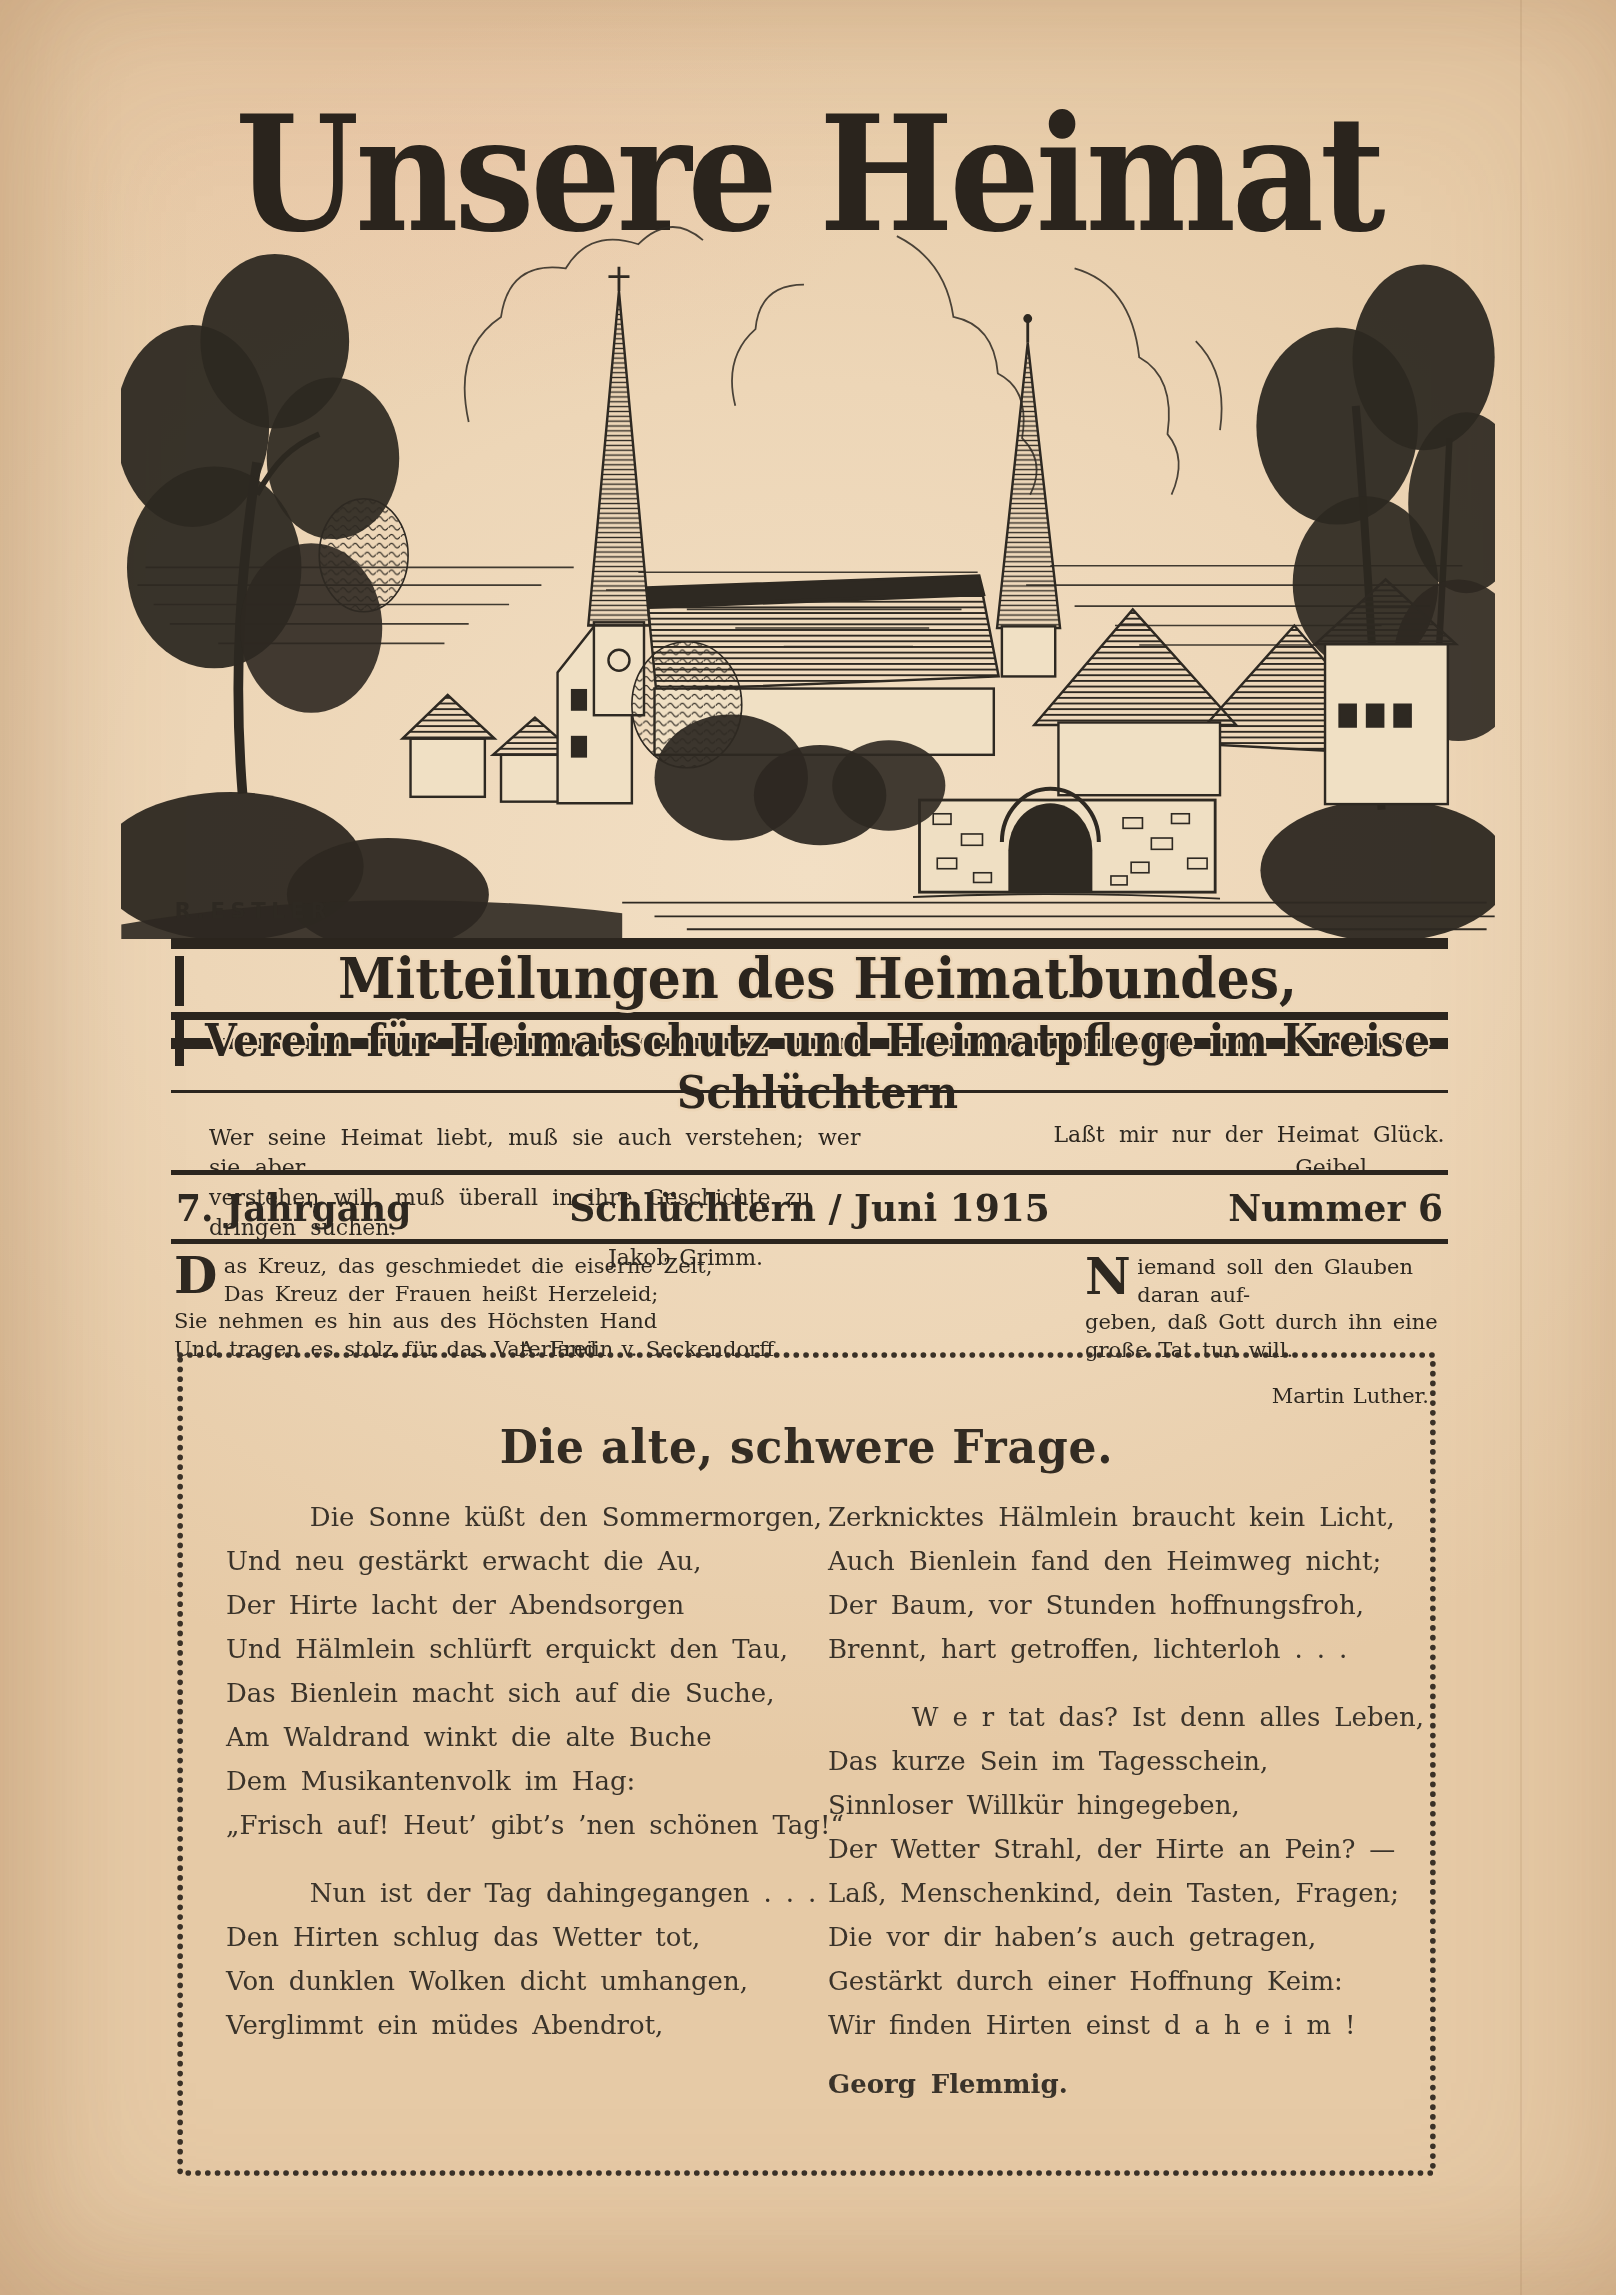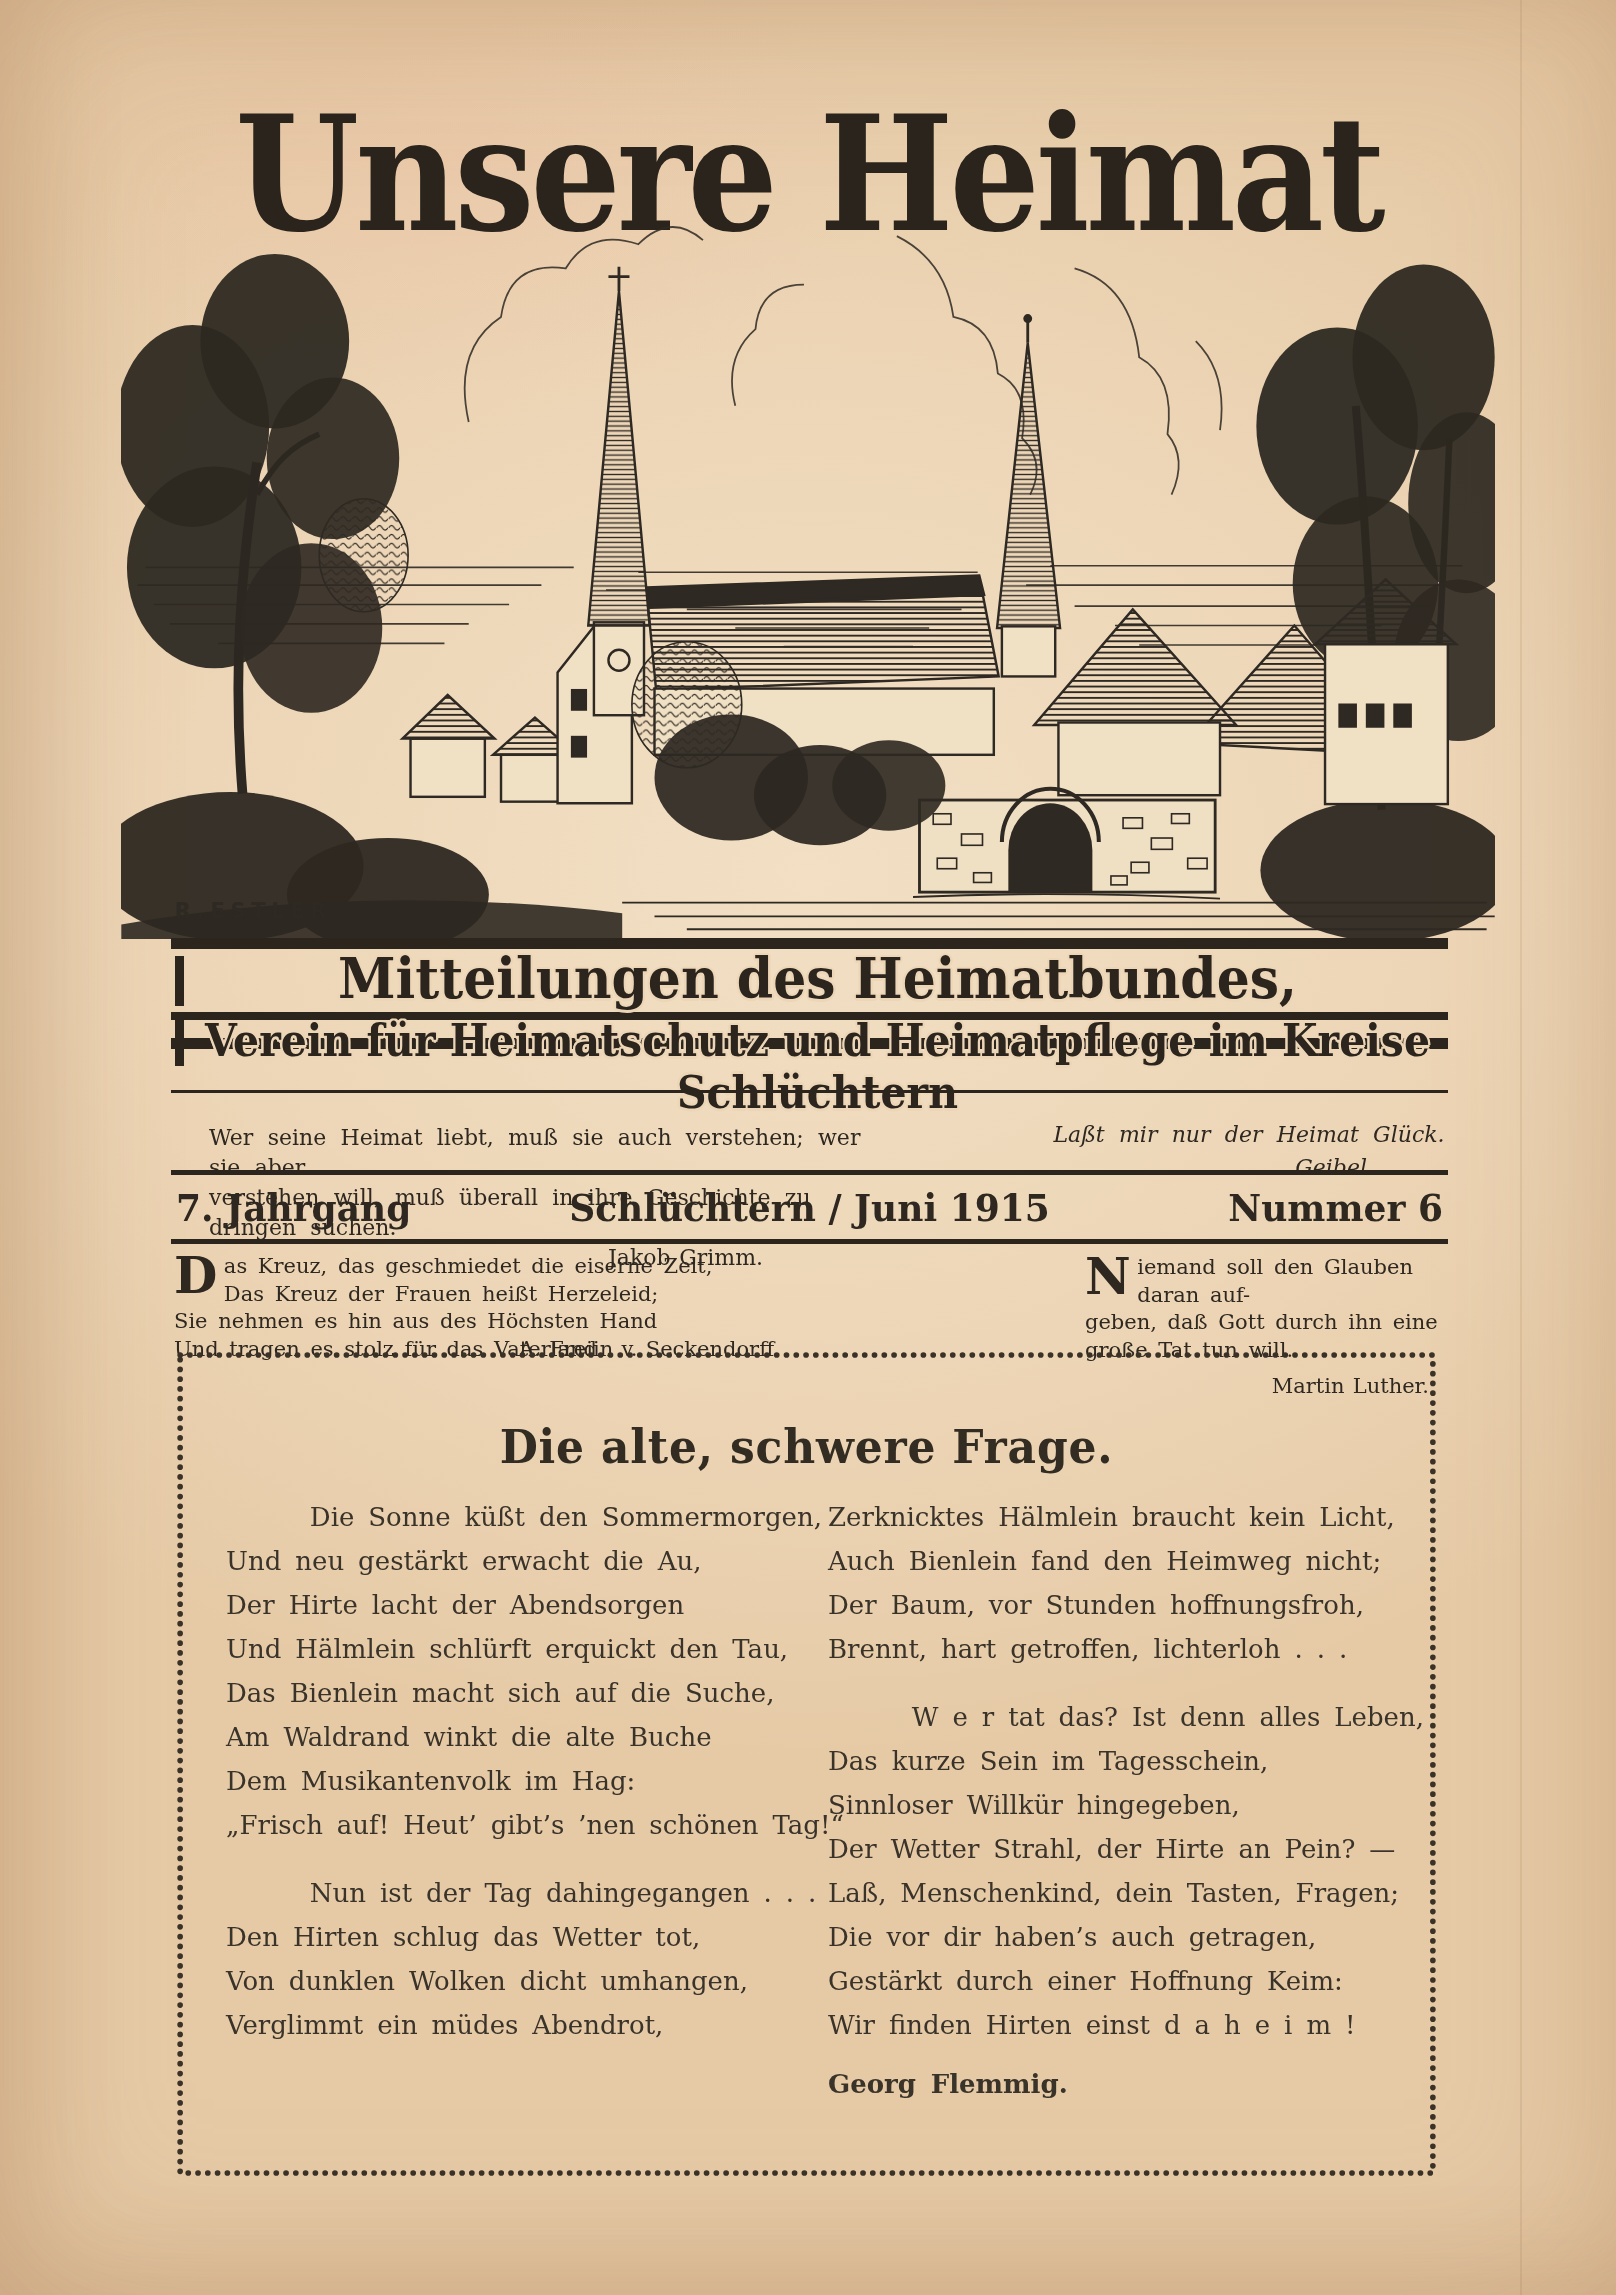--- a/index.html
+++ b/index.html
@@ -34,21 +34,21 @@
     text-shadow:2.4px 0 0 #edd6b7,-2.4px 0 0 #edd6b7,0 2.4px 0 #edd6b7,0 -2.4px 0 #edd6b7,
                 1.6px 1.6px 0 #edd6b7,-1.6px -1.6px 0 #edd6b7,1.6px -1.6px 0 #edd6b7,-1.6px 1.6px 0 #edd6b7;
     letter-spacing:0px;transform:scaleY(1.08);
   }
   .banner-line1{top:9.7px;font-size:52px;}
   .banner-line2{top:81px;font-size:41px;}
   .banner-underline{position:absolute;left:171px;top:1090px;width:1277px;height:3.2px;background:#2b251e;}
   
   .motto{position:absolute;font-size:22px;line-height:30px;white-space:pre-line;word-spacing:7.3px;}
   .motto-grimm{left:209px;top:1093px;width:695px;}
-  .motto-geibel{left:1047px;top:1120px;width:404px;text-align:center;white-space:normal;font-style:italic;}
+  .motto-geibel{left:1047px;top:1120px;width:404px;text-align:center;white-space:normal;}
   .attribution{display:block;text-align:right;word-spacing:1.6px;}
   .motto-grimm .attribution{padding-right:141px;}
   .motto-geibel .attribution{padding-right:77px;margin-top:3.2px;}
   
   .rule{position:absolute;left:171px;width:1277px;height:4.8px;background:#2b251e;}
   .rule-a{top:1170px;}
   .rule-b{top:1239px;}
   .issue-row{
     position:absolute;left:176px;top:1178px;width:1267px;height:58px;
     display:flex;justify-content:space-between;align-items:center;
@@ -57,21 +57,21 @@
   .issue-center{position:absolute;left:0;right:0;text-align:center;}
   
   .epigraph{position:absolute;font-size:21px;line-height:27.5px;}
   .epi-left{left:174px;top:1253px;width:727px;}
   .epi-right{left:1085px;top:1254px;width:380px;}
   .epigraph p{margin:0;white-space:pre-line;word-spacing:4px;position:relative;}
   .epigraph p::first-letter{
     float:left;font-size:50px;line-height:39px;padding:3.2px 6.5px 0 0;font-weight:bold;
   }
   .epi-left .attribution{position:absolute;right:121px;bottom:-0.8px;}
-  .epi-right .attribution{padding-right:36px;margin-top:9px;}
+  .epi-right .attribution{padding-right:36px;margin-top:19px;}
   
   .poem-box{position:absolute;left:176px;top:1351px;width:1261px;height:826px;}
   .poem-border{position:absolute;inset:0;}
   .poem-title{
     position:absolute;left:0;right:0;top:70px;text-align:center;
     font-size:44px;font-weight:bold;letter-spacing:0.8px;transform:scaleY(1.05);color:#332c23;
   }
   .poem-cols{position:absolute;left:50px;top:144px;display:flex;}
   .poem-col{width:602px;font-size:26px;line-height:44px;word-spacing:5.7px;color:#3a332a;}
   .poem-col .line{white-space:pre;}

